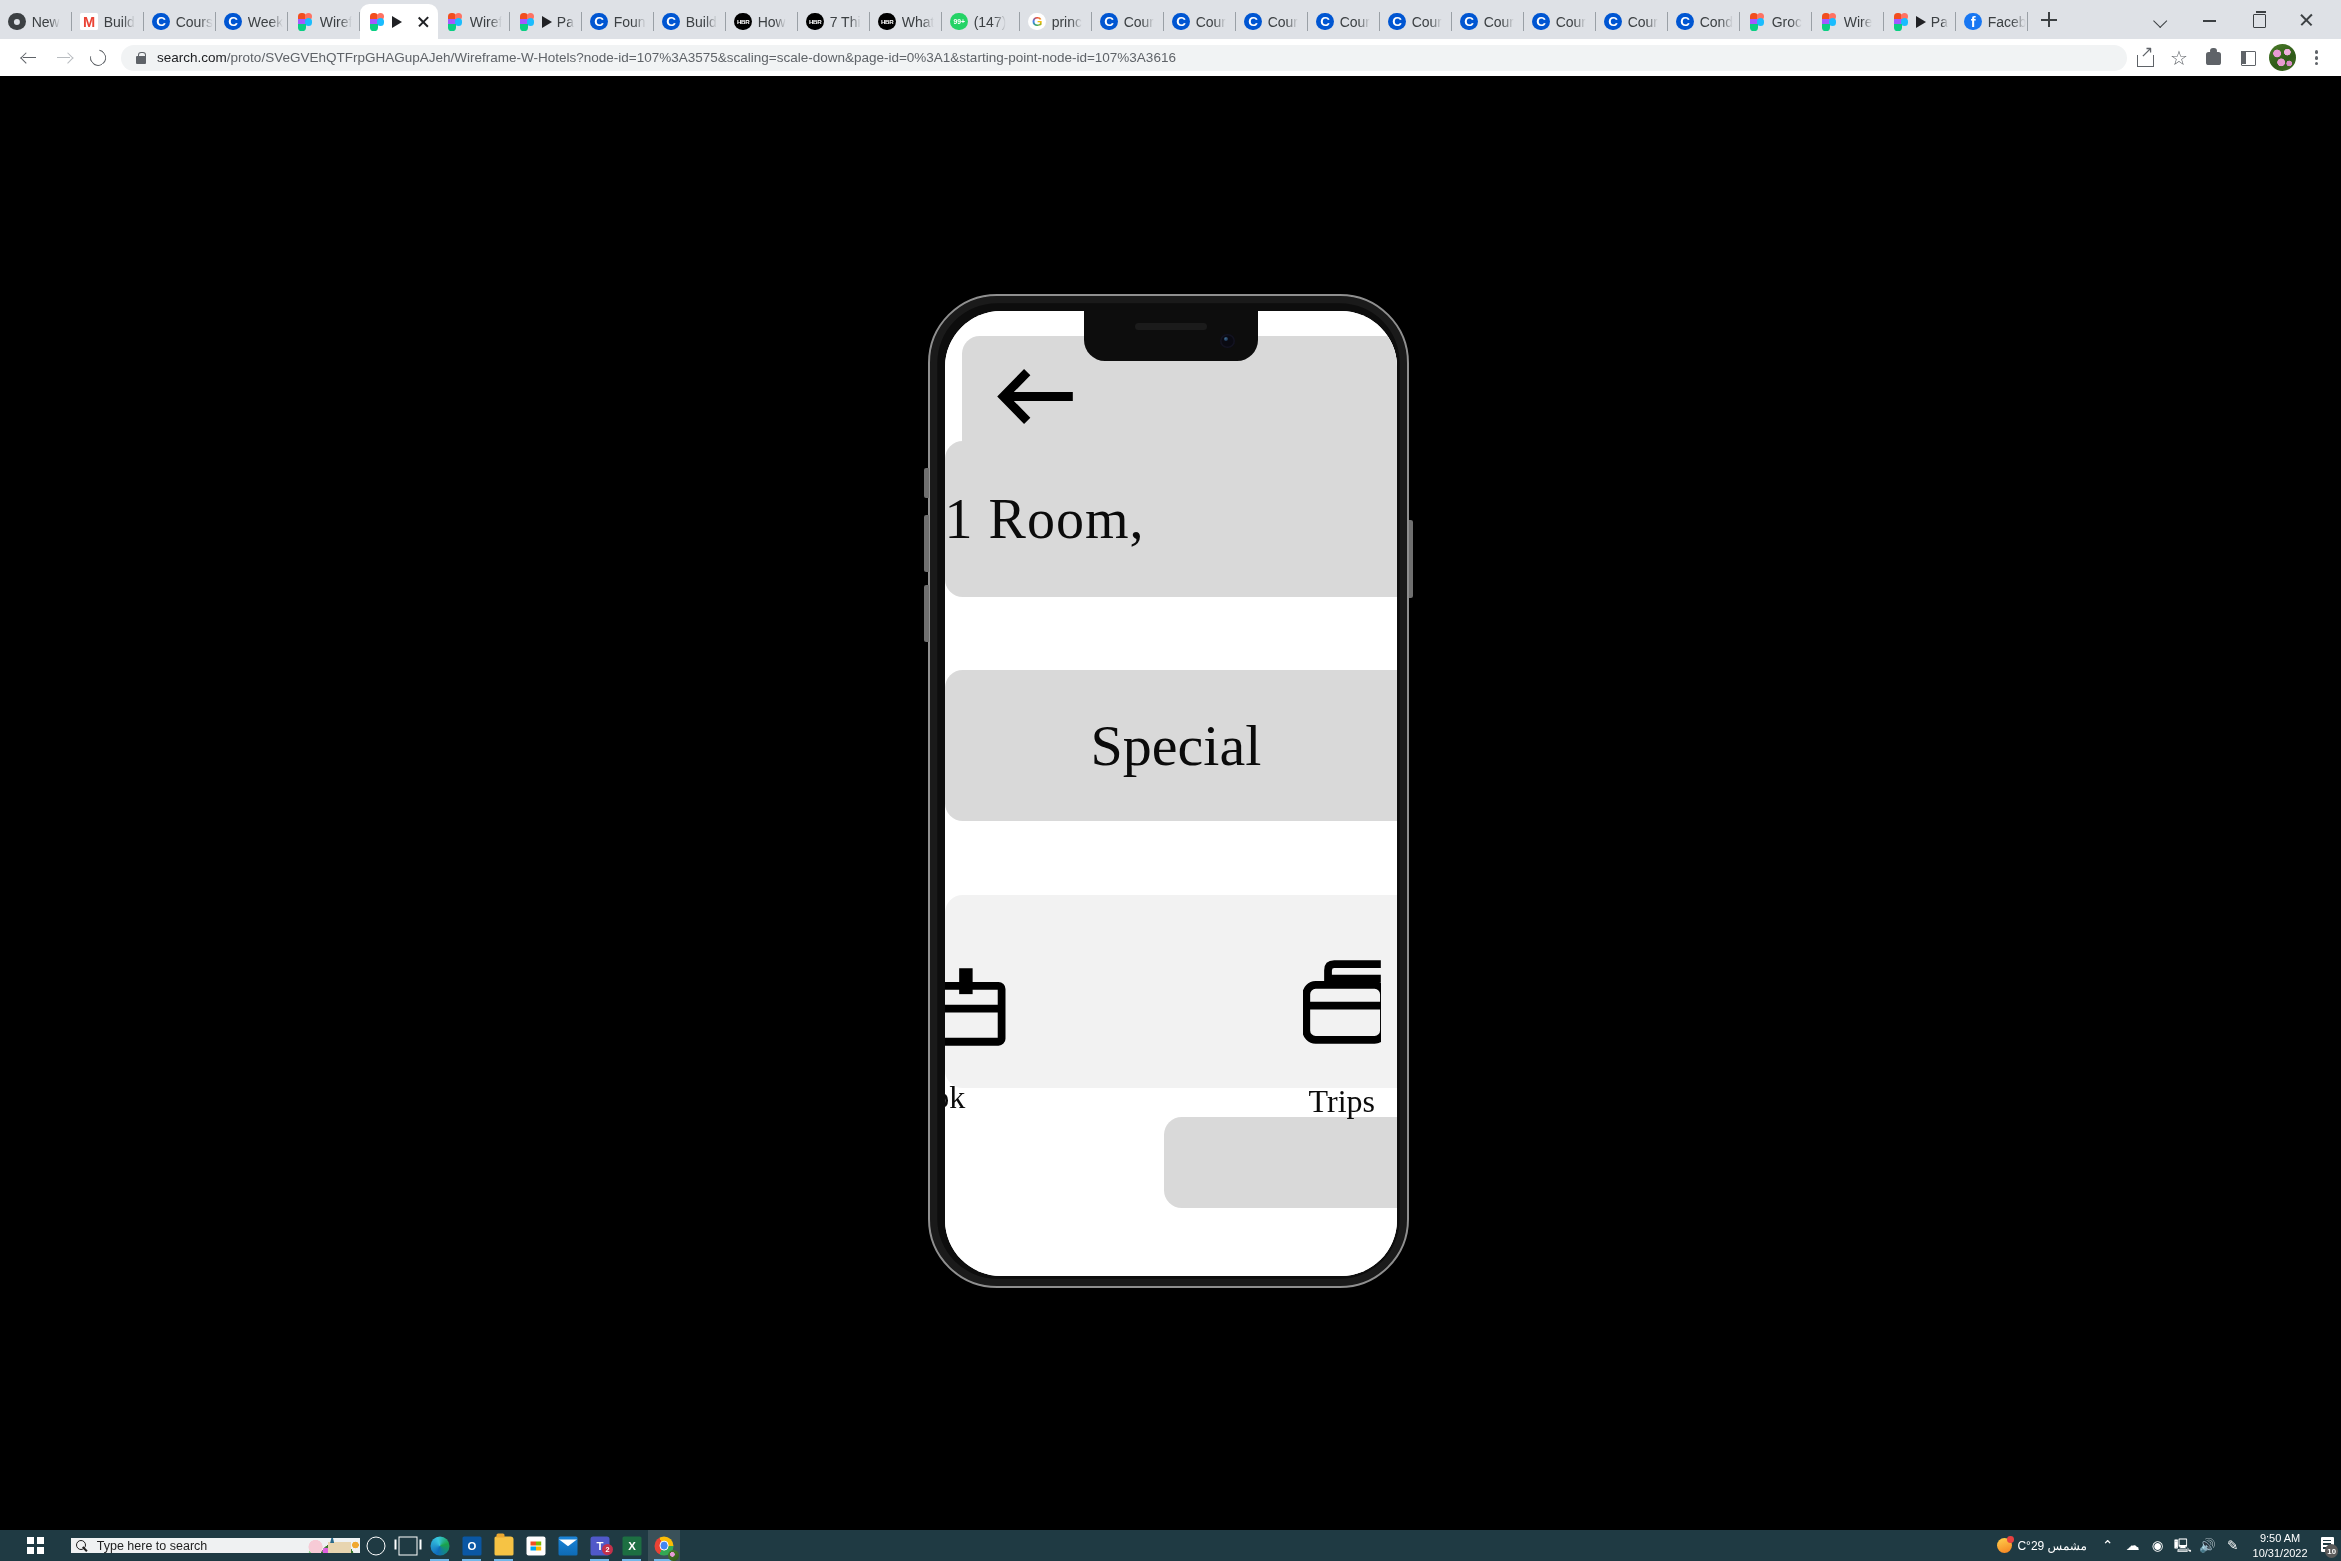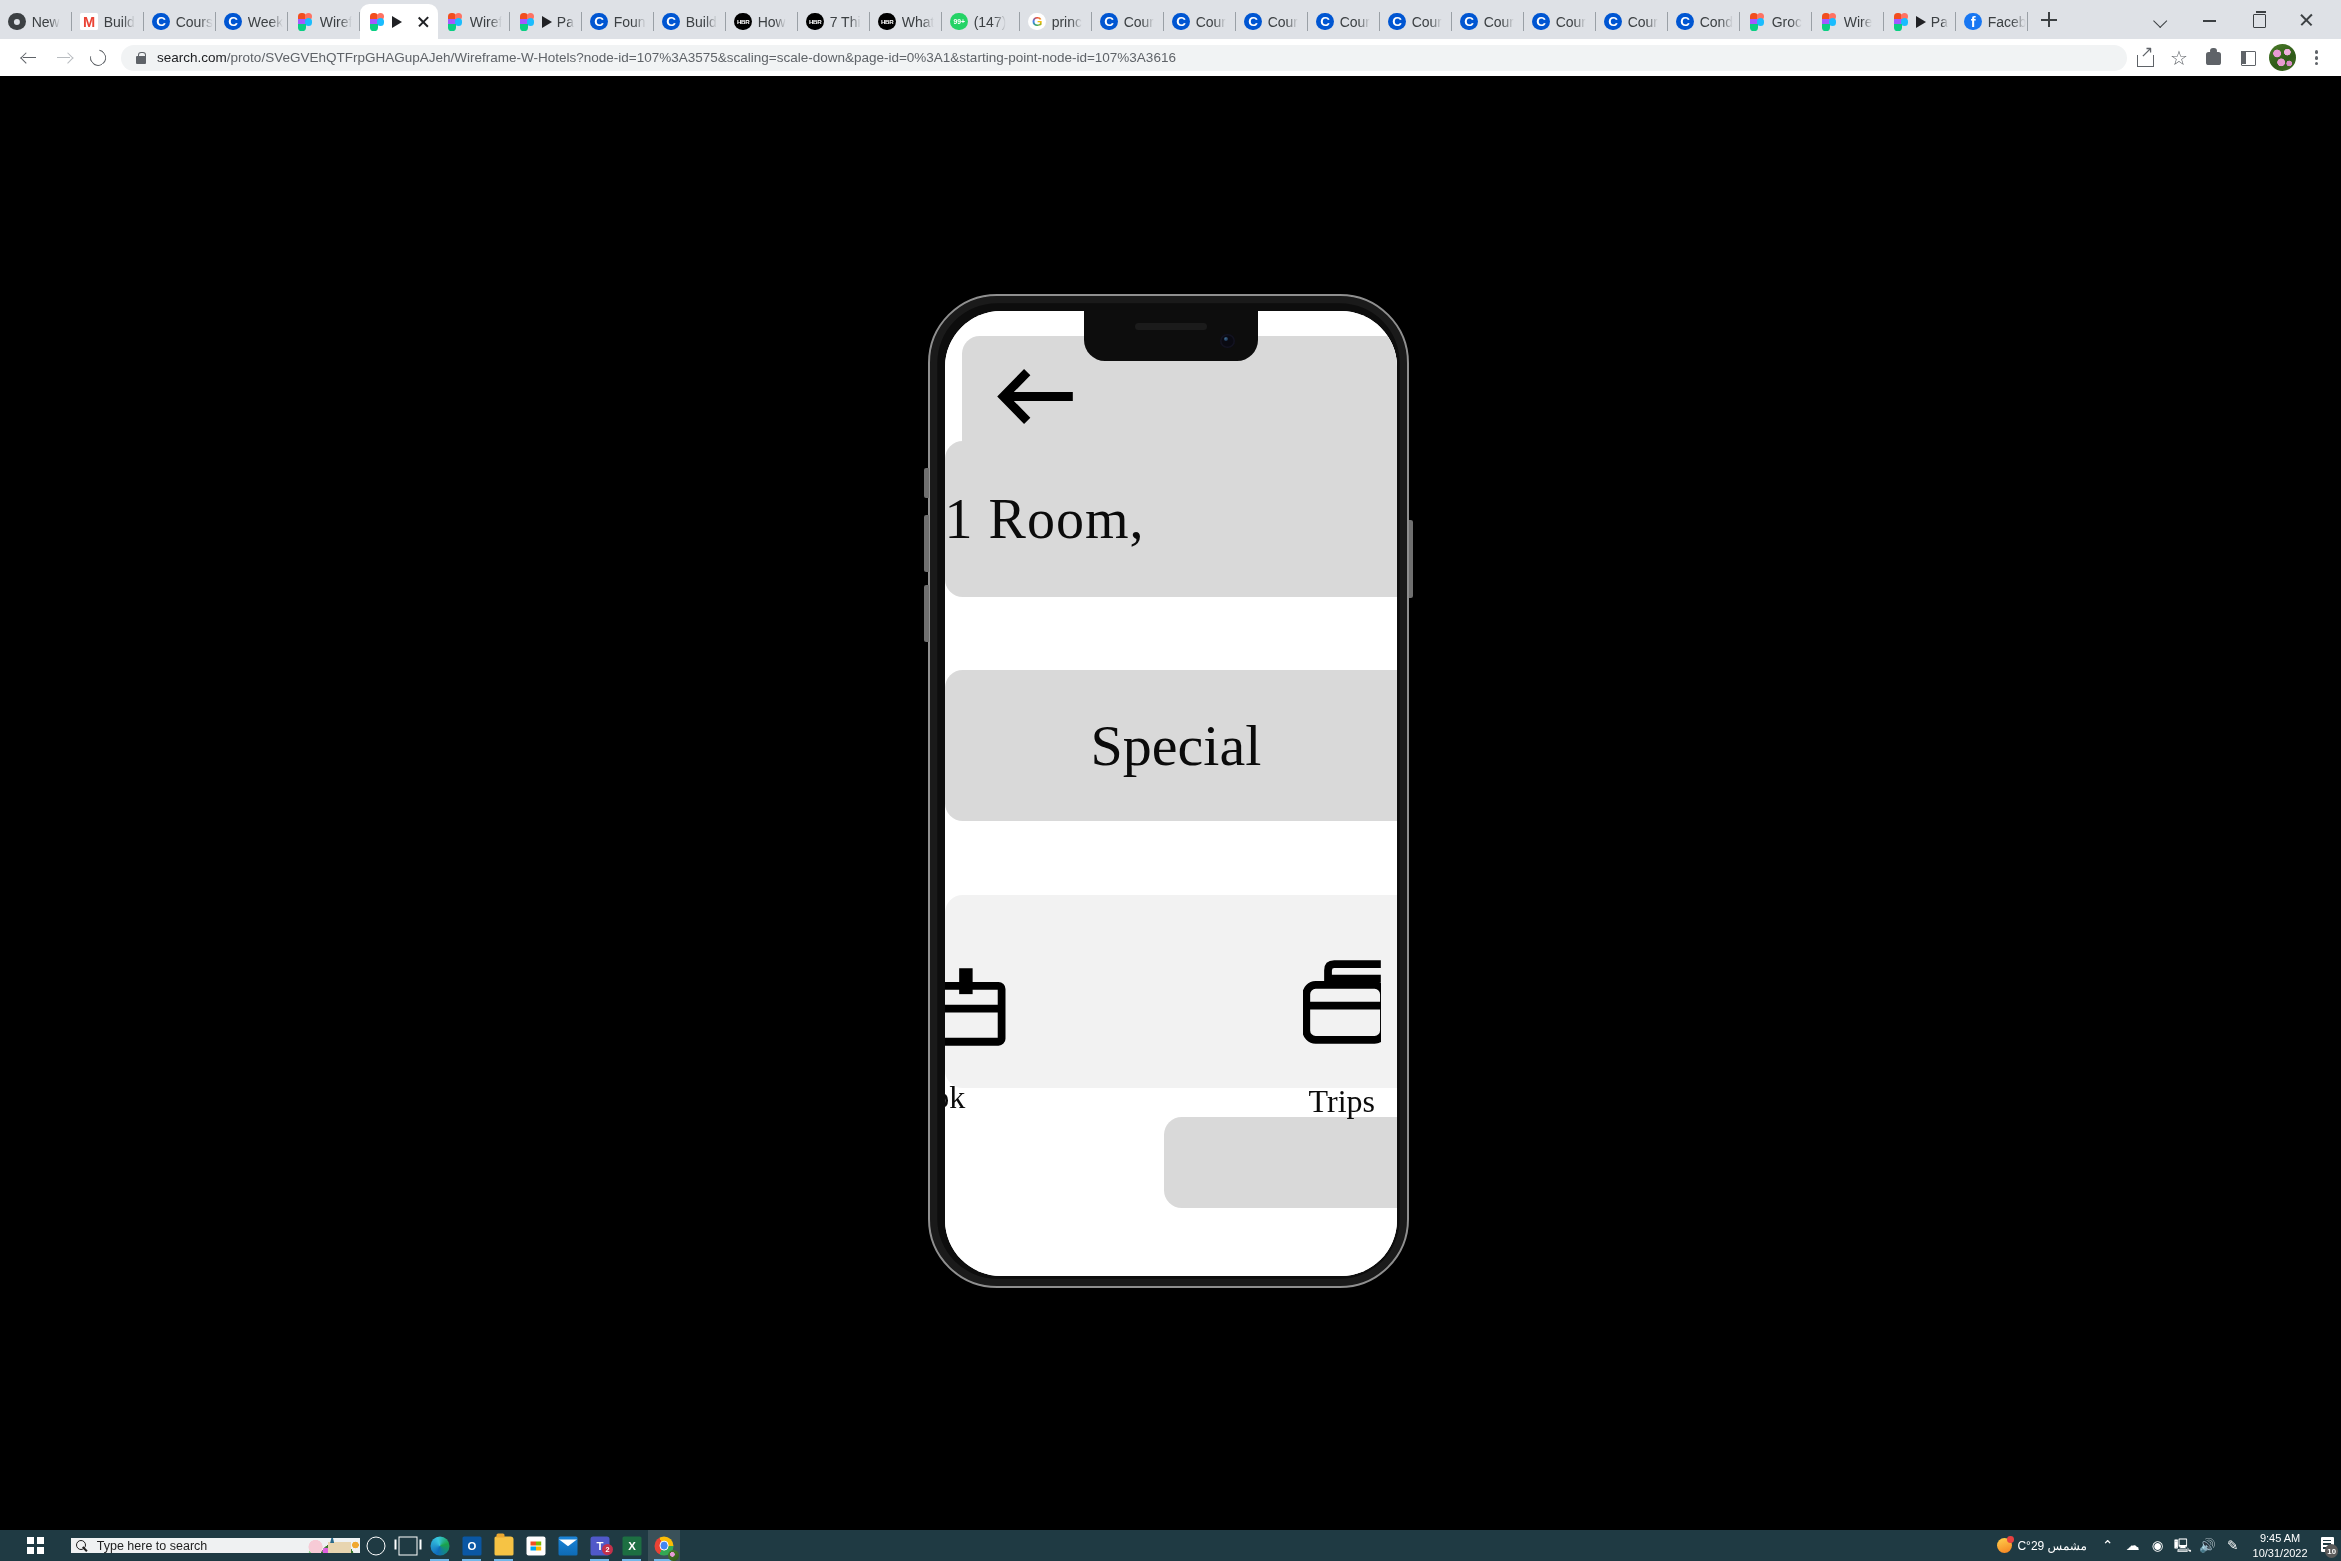--- a/index.html
+++ b/index.html
@@ -1061,21 +1061,21 @@
     <div class="tray-icon">
         <span class="tg">🖳</span>
       </div>
     <div class="tray-icon">
         <span class="tg">🔊</span>
       </div>
     <div class="tray-icon">
         <span class="tg">✎</span>
       </div>
     <div class="tray-clock">
-      <div>9:45 AM</div>
+      <div>9:50 AM</div>
       <div>10/31/2022</div>
     </div>
     <div class="notif-icon">
       <span class="sheet">
           <i></i>
           <i></i>
           <i></i>
         </span>
       <span class="notif-badge">10</span>
     </div>

